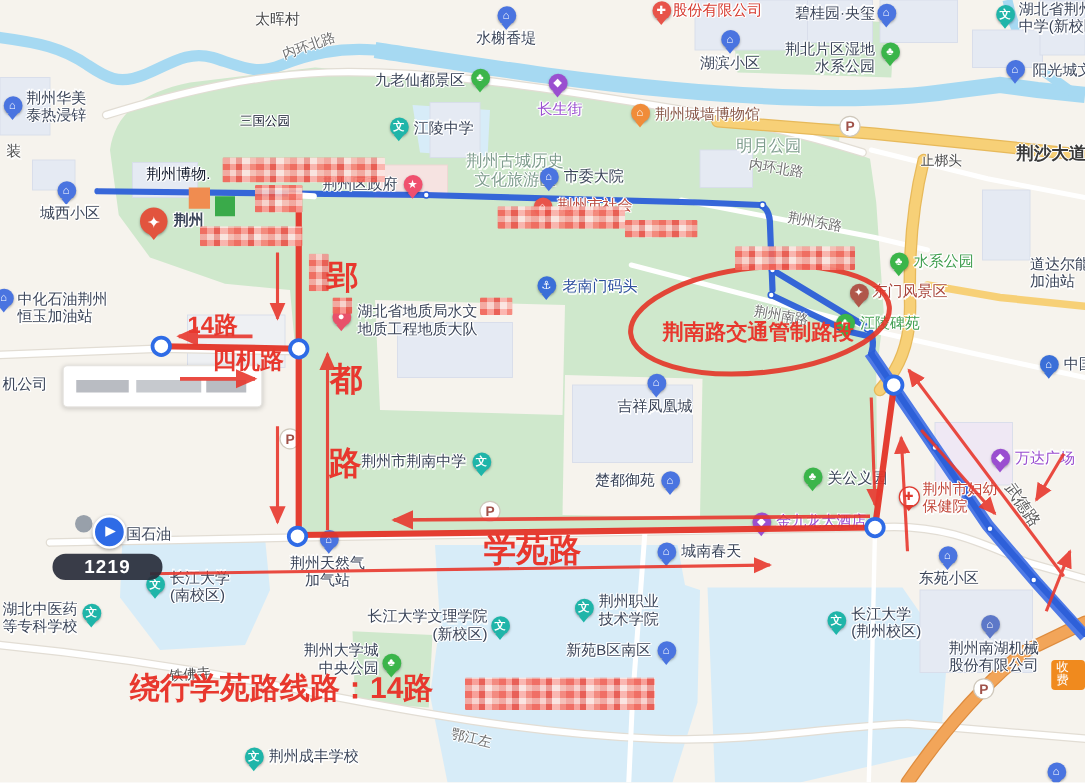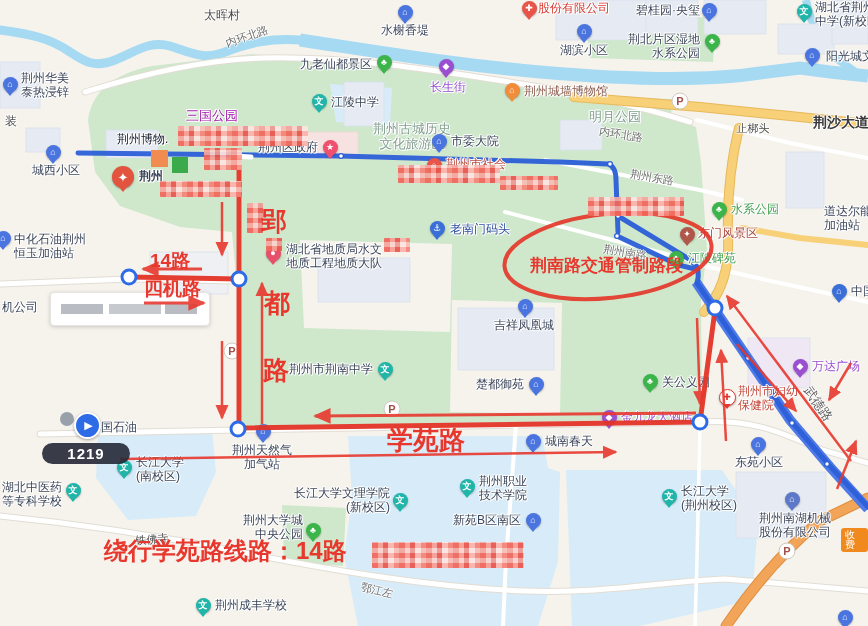--- a/index.html
+++ b/index.html
@@ -269,21 +269,21 @@
         </div>
         <div class="poi-label align-left" style="left: 139px; top: 170px; font-weight: bold;">
           <span>荆州</span>
         </div>
         <div class="pin" style="left: 322.5px; top: 139.5px; width: 15px; height: 15px; background: rgb(240, 80, 110); color: rgb(240, 80, 110);">
           <span class="glyph" style="font-size: 9px;">★</span>
         </div>
         <div class="poi-label align-right" style="left: 318px; top: 141px;">
           <span>荆州区政府</span>
         </div>
-        <div class="poi-label align-center" style="left: 212px; top: 109px; color: #a21caf; font-size: 13px;">
+        <div class="poi-label align-center" style="left: 212px; top: 92px; color: #0f172a; font-size: 10px;">
           <span>三国公园</span>
         </div>
         <div class="pin" style="left: 2.5px; top: 76.5px; width: 15px; height: 15px; background: rgb(74, 116, 224); color: rgb(74, 116, 224);">
           <span class="glyph" style="font-size: 9px;">⌂</span>
         </div>
         <div class="poi-label align-left" style="left: 21px; top: 72px;">
           <span>荆州华美</span>
           <span>泰热浸锌</span>
         </div>
         <div class="poi-label align-left" style="left: 5px; top: 115px; color: rgb(74, 74, 74);">
@@ -529,21 +529,21 @@
   <div class="mosaic-red" style="left:384px;top:238px;width:26px;height:14px;"></div>
   <div class="mosaic-red" style="left:398px;top:165px;width:102px;height:18px;"></div>
   <div class="mosaic-red" style="left:500px;top:176px;width:58px;height:14px;"></div>
   <div class="mosaic-red" style="left:588px;top:197px;width:96px;height:19px;"></div>
   <div class="mosaic-red" style="left:372px;top:542px;width:152px;height:26px;"></div>
 
   <div class="red-text" style="left:261px;top:208px;font-size:26px;"><span>郢</span></div>
   <div class="red-text" style="left:264px;top:290px;font-size:26px;"><span>都</span></div>
   <div class="red-text" style="left:263px;top:357px;font-size:26px;"><span>路</span></div>
   <div class="red-text" style="left:150px;top:251px;font-size:19px;">14路</div>
-  <div class="red-text" style="left:144px;top:279px;font-size:19px;">四机路</div>
+  <div class="red-text" style="left:170px;top:279px;font-size:19px;">四机路</div>
   <div class="red-text" style="left:530px;top:257px;font-size:17px;">荆南路交通管制路段</div>
   <div class="red-text" style="left:387px;top:427px;font-size:26px;">学苑路</div>
   <div class="red-text" style="left:104px;top:539px;font-size:24px;">绕行学苑路线路：14路</div>
 
   <div id="tooltip-1219">1219</div>
 
   <div id="toll-badge">收费</div>
 
   <div id="nav-grey-pin"></div>
   <div id="nav-button">

